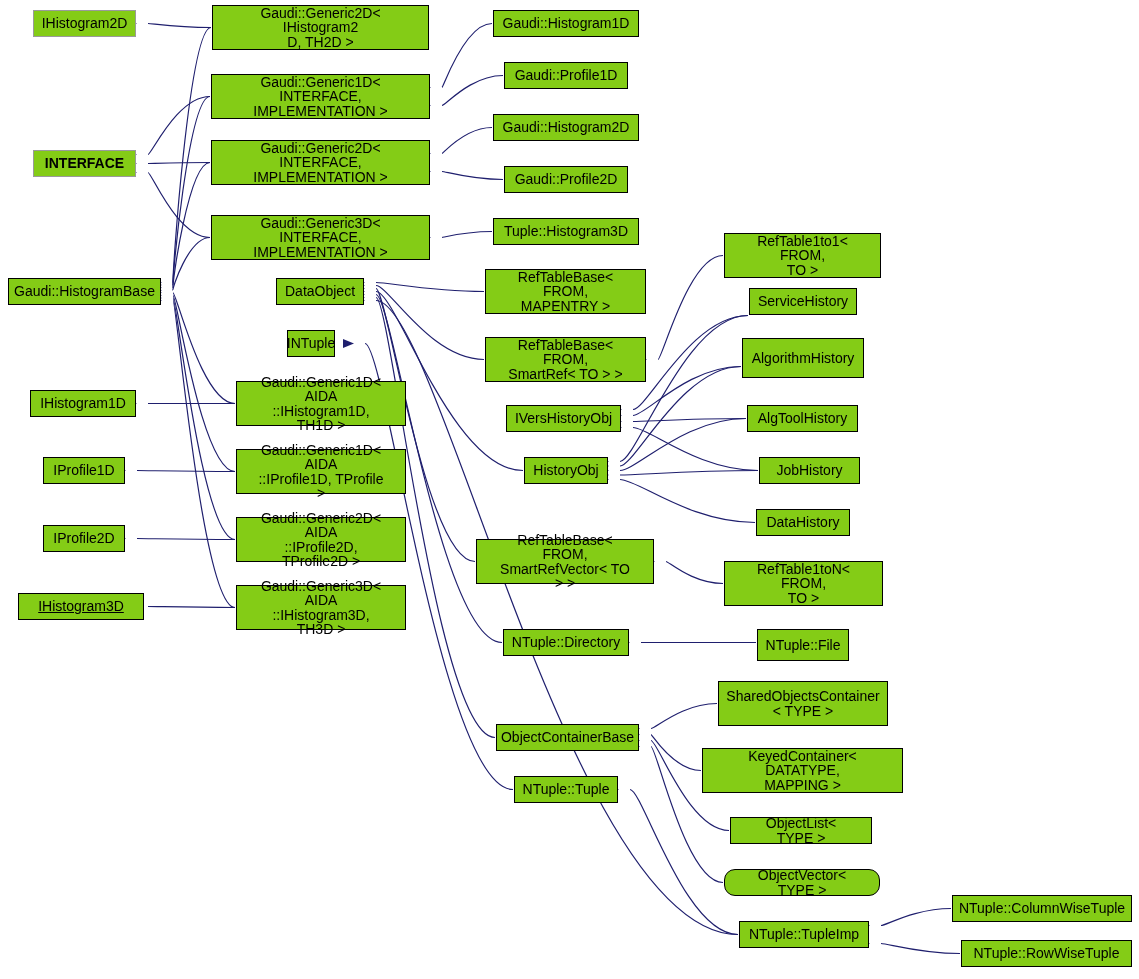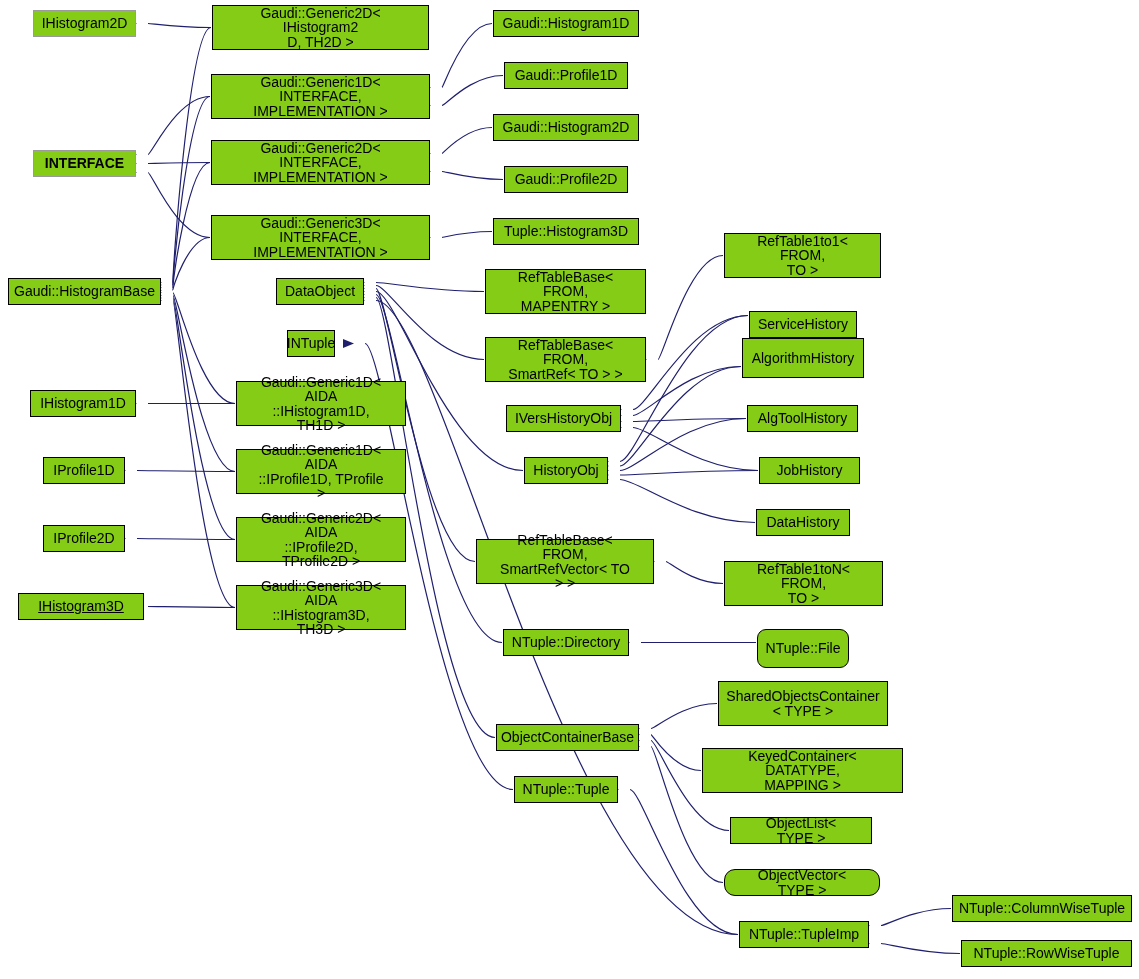--- a/index.html
+++ b/index.html
@@ -162,21 +162,21 @@
       <div class="node" style="left: 504px; top: 166px; width: 124px; height: 27px;">Gaudi::Profile2D</div>
       <div class="node" style="left: 211px; top: 215px; width: 219px; height: 45px;">Gaudi::Generic3D&lt; INTERFACE,
 IMPLEMENTATION &gt;</div>
       <div class="node" style="left: 493px; top: 218px; width: 146px; height: 27px;">Tuple::Histogram3D</div>
       <div class="node" style="left: 724px; top: 233px; width: 157px; height: 45px;">RefTable1to1&lt; FROM,
 TO &gt;</div>
       <div class="node" style="left: 8px; top: 278px; width: 153px; height: 27px;">Gaudi::HistogramBase</div>
       <div class="node" style="left: 276px; top: 278px; width: 88px; height: 27px;">DataObject</div>
       <div class="node" style="left: 485px; top: 269px; width: 161px; height: 45px;">RefTableBase&lt; FROM,
 MAPENTRY &gt;</div>
-      <div class="node" style="left: 749px; top: 311px; width: 108px; height: 27px;">ServiceHistory</div>
+      <div class="node" style="left: 749px; top: 288px; width: 108px; height: 27px;">ServiceHistory</div>
       <div class="node" style="left: 287px; top: 330px; width: 48px; height: 27px;">INTuple</div>
       <div class="node" style="left: 485px; top: 337px; width: 161px; height: 45px;">RefTableBase&lt; FROM,
 SmartRef&lt; TO &gt; &gt;</div>
       <div class="node" style="left: 742px; top: 338px; width: 122px; height: 40px;">AlgorithmHistory</div>
       <div class="node" style="left: 30px; top: 390px; width: 106px; height: 27px;">IHistogram1D</div>
       <div class="node" style="left: 236px; top: 381px; width: 170px; height: 45px;">Gaudi::Generic1D&lt; AIDA
 ::IHistogram1D, TH1D &gt;</div>
       <div class="node" style="left: 506px; top: 405px; width: 115px; height: 27px;">IVersHistoryObj</div>
       <div class="node" style="left: 747px; top: 405px; width: 111px; height: 27px;">AlgToolHistory</div>
       <div class="node" style="left: 43px; top: 457px; width: 82px; height: 27px;">IProfile1D</div>
@@ -189,21 +189,21 @@
       <div class="node" style="left: 236px; top: 517px; width: 170px; height: 45px;">Gaudi::Generic2D&lt; AIDA
 ::IProfile2D, TProfile2D &gt;</div>
       <div class="node" style="left: 476px; top: 539px; width: 178px; height: 45px;">RefTableBase&lt; FROM,
 SmartRefVector&lt; TO &gt; &gt;</div>
       <div class="node" style="left: 724px; top: 561px; width: 159px; height: 45px;">RefTable1toN&lt; FROM,
 TO &gt;</div>
       <div class="node" style="left: 18px; top: 593px; width: 126px; height: 27px; text-decoration: underline;">IHistogram3D</div>
       <div class="node" style="left: 236px; top: 585px; width: 170px; height: 45px;">Gaudi::Generic3D&lt; AIDA
 ::IHistogram3D, TH3D &gt;</div>
       <div class="node" style="left: 503px; top: 629px; width: 126px; height: 27px;">NTuple::Directory</div>
-      <div class="node" style="left: 757px; top: 629px; width: 92px; height: 39px; border-radius: 9px;">NTuple::File</div>
+      <div class="node" style="left: 757px; top: 629px; width: 92px; height: 32px;">NTuple::File</div>
       <div class="node" style="left: 718px; top: 681px; width: 170px; height: 45px;">SharedObjectsContainer
 &lt; TYPE &gt;</div>
       <div class="node" style="left: 496px; top: 724px; width: 143px; height: 27px;">ObjectContainerBase</div>
       <div class="node" style="left: 702px; top: 748px; width: 201px; height: 45px;">KeyedContainer&lt; DATATYPE,
 MAPPING &gt;</div>
       <div class="node" style="left: 514px; top: 776px; width: 104px; height: 27px;">NTuple::Tuple</div>
       <div class="node" style="left: 730px; top: 817px; width: 142px; height: 27px;">ObjectList&lt; TYPE &gt;</div>
       <div class="node" style="left: 724px; top: 869px; width: 156px; height: 27px; border-radius: 11px;">ObjectVector&lt; TYPE &gt;</div>
       <div class="node" style="left: 739px; top: 921px; width: 130px; height: 27px;">NTuple::TupleImp</div>
       <div class="node" style="left: 952px; top: 895px; width: 180px; height: 27px;">NTuple::ColumnWiseTuple</div>

